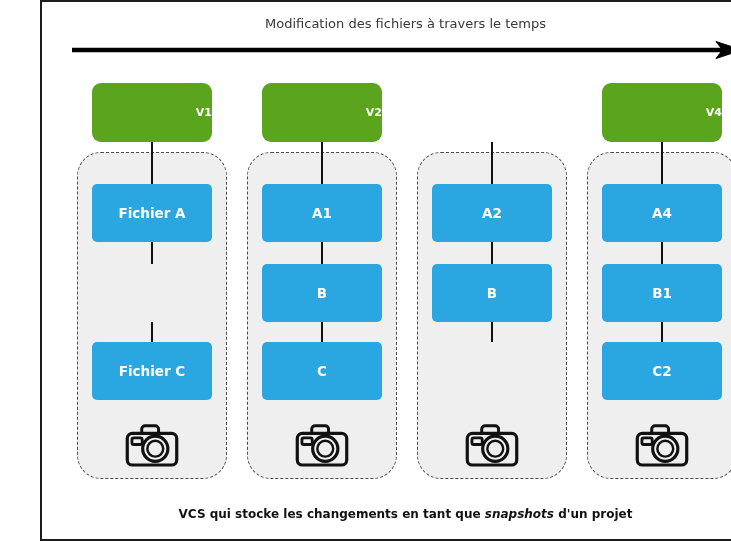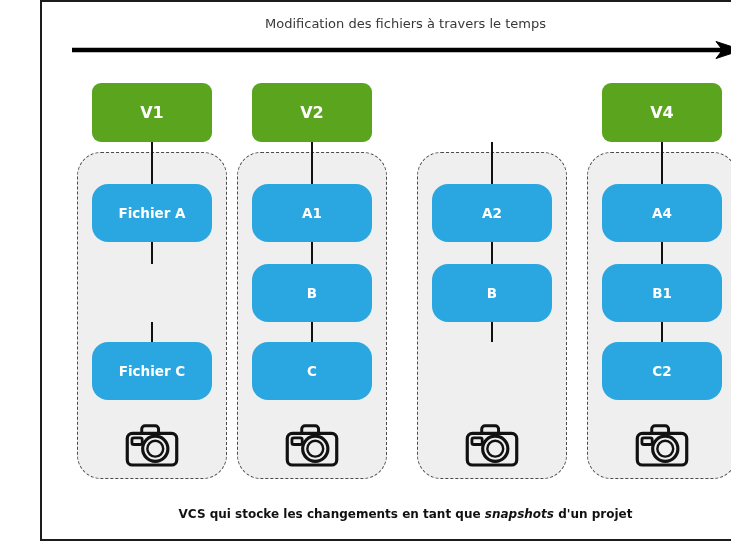--- a/index.html
+++ b/index.html
@@ -52,32 +52,32 @@
   .version-box {
     position: absolute;
     left: 15px;
     top: 0;
     width: 120px;
     height: 59px;
     background: #5ba41d;
     border-radius: 9px;
     color: #ffffff;
     font-weight: bold;
-    font-size: 16px;
-    text-align: center;
+    font-size: 11px;
+    text-align: right;
     line-height: 59px;
     z-index: 2;
   }
   .file-box {
     position: absolute;
     left: 15px;
     width: 120px;
     height: 58px;
     background: #2aa7e0;
-    border-radius: 16px;
+    border-radius: 5px;
     color: #ffffff;
     font-weight: bold;
     font-size: 13.5px;
     text-align: center;
     line-height: 58px;
     z-index: 2;
   }
   .file-1 { top: 101px; }
   .file-2 { top: 181px; }
   .file-3 { top: 259px; }
@@ -104,21 +104,21 @@
     top: 505px;
     left: 0;
     width: 100%;
     text-align: center;
     font-size: 12px;
     font-weight: bold;
     color: #111111;
   }
   .caption .it { font-style: italic; }
   .col-1 { left: 35px; }
-  .col-2 { left: 195px; }
+  .col-2 { left: 205px; }
   .col-3 { left: 375px; }
   .col-4 { left: 545px; }
 </style>
 </head>
 <body>
 
 <div class="page">
 
   <div class="title">Modification des fichiers à travers le temps</div>
 

